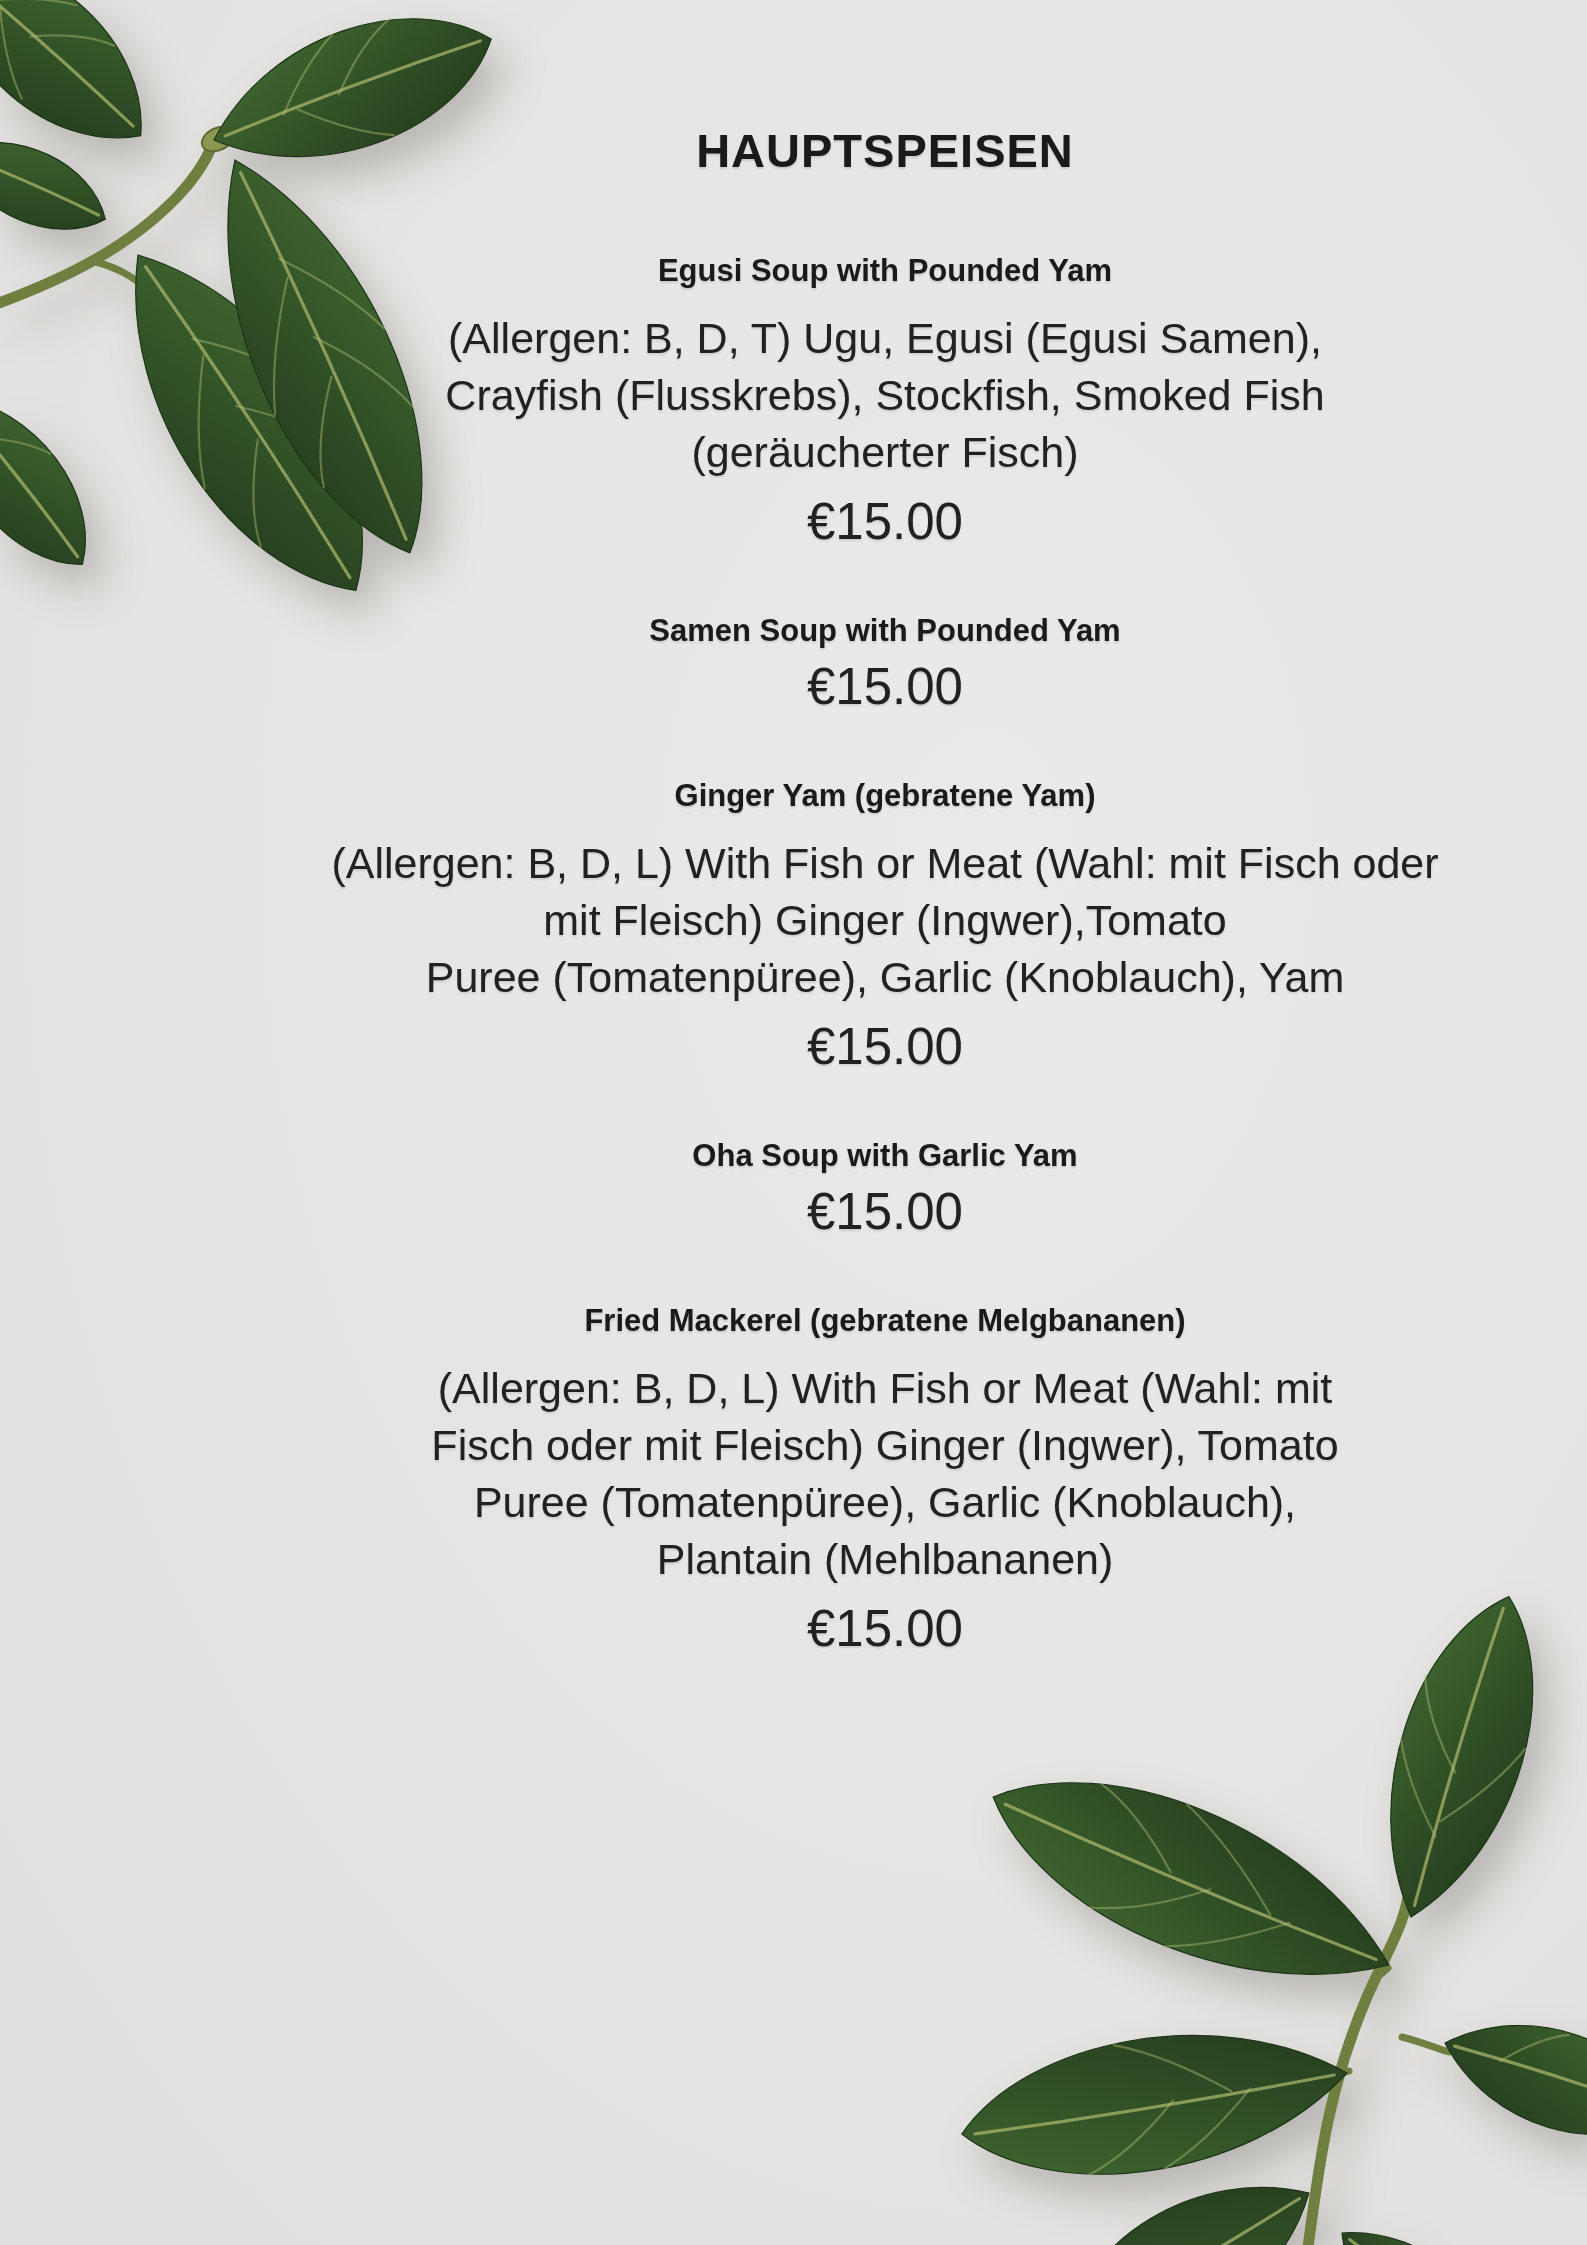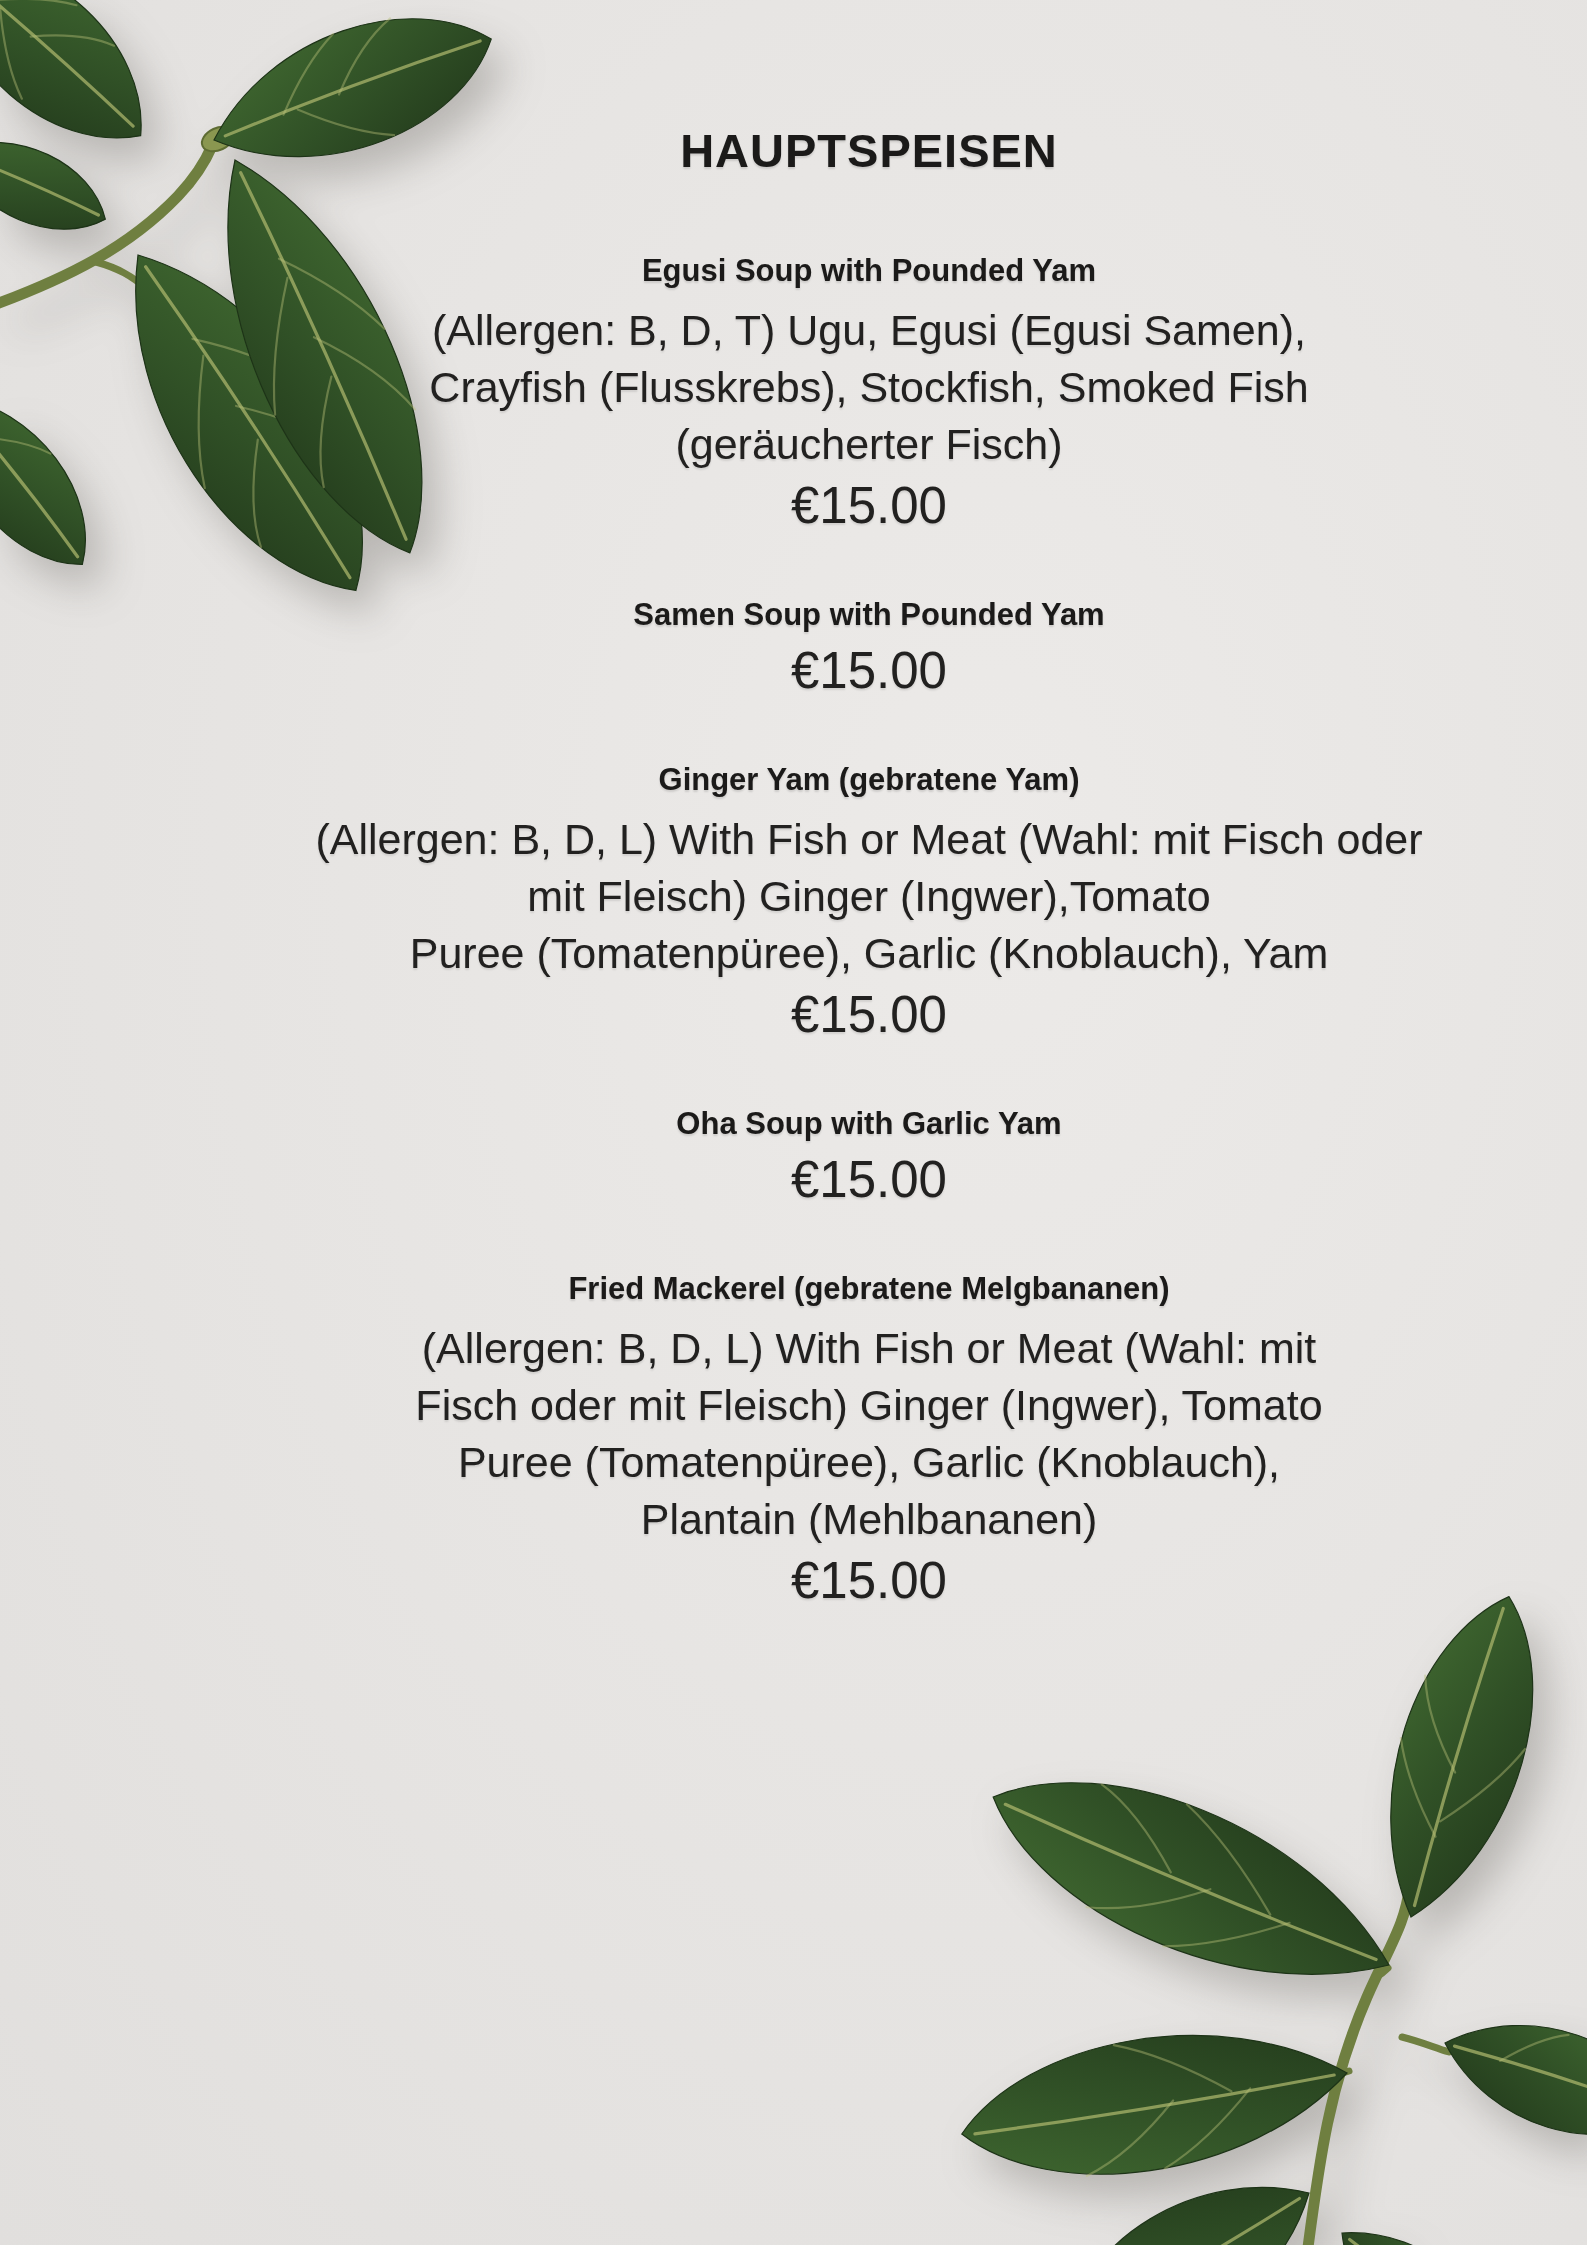--- a/index.html
+++ b/index.html
@@ -18,21 +18,21 @@
   .leaf-tl { top: 0; left: 0; }
   .leaf-br { right: 0; bottom: 0; }
   .leaf { stroke: #1d3317; stroke-width: 1.2; }
   .midrib { fill: none; stroke: #aab46b; stroke-width: 3.2; opacity: 0.75; stroke-linecap: round; }
   .vein { fill: none; stroke: #b9c27a; stroke-width: 2.2; opacity: 0.42; stroke-linecap: round; }
   .stem { fill: none; stroke: #6f7f40; stroke-linecap: round; }
   .stem-main { stroke-width: 11; }
   .stem-twig { stroke-width: 7; }
   .content {
     position: absolute;
-    left: 189px;
+    left: 205px;
     top: 125px;
     width: 1360px;
     text-align: center;
   }
   .menu-title {
     font-size: 47px;
     line-height: 52px;
     font-weight: 700;
     letter-spacing: 1px;
     margin: 0 0 66px 0;
@@ -44,21 +44,21 @@
     font-size: 31px;
     line-height: 55px;
     font-weight: 700;
     margin: 0;
     color: #1b1a19;
     text-shadow: 0 2px 2px rgba(0,0,0,0.12);
   }
   .item-desc {
     font-size: 43px;
     line-height: 57px;
-    margin: 4px;
+    margin: 12px;
     white-space: pre-line;
     text-shadow: 0 2px 2px rgba(0,0,0,0.10);
   }
   .item-price {
     font-size: 51px;
     line-height: 57px;
     margin: 0;
     text-shadow: 0 2px 2px rgba(0,0,0,0.10);
   }
 </style>

